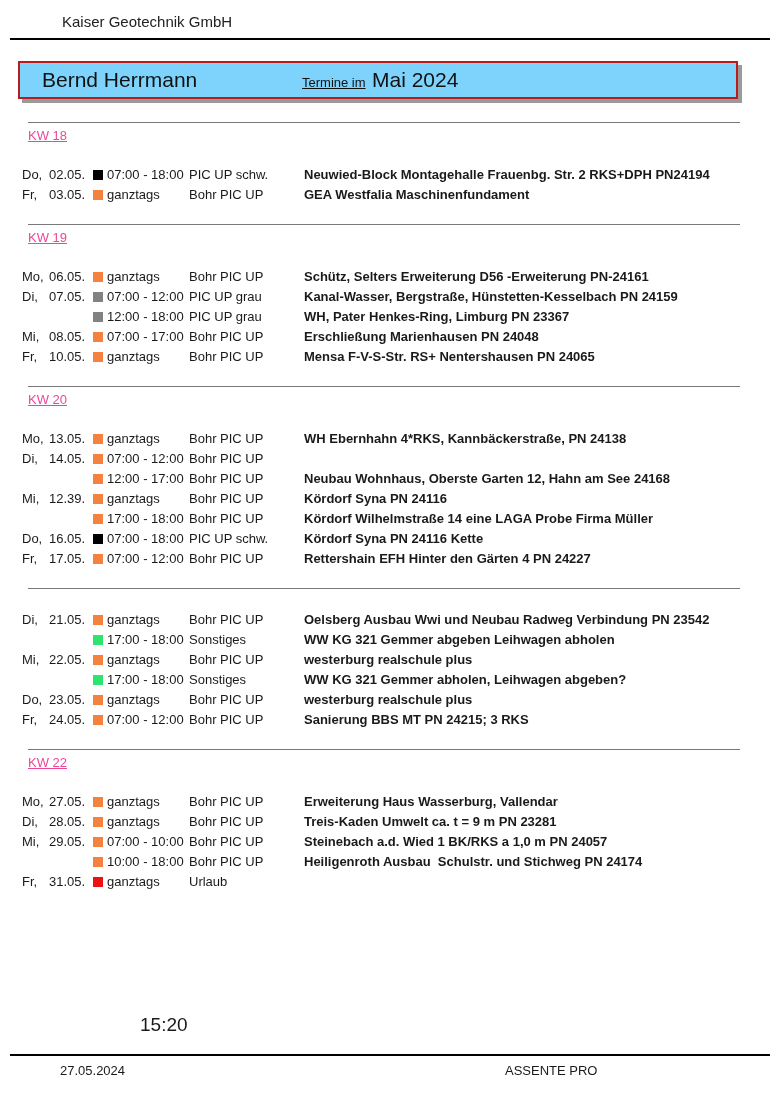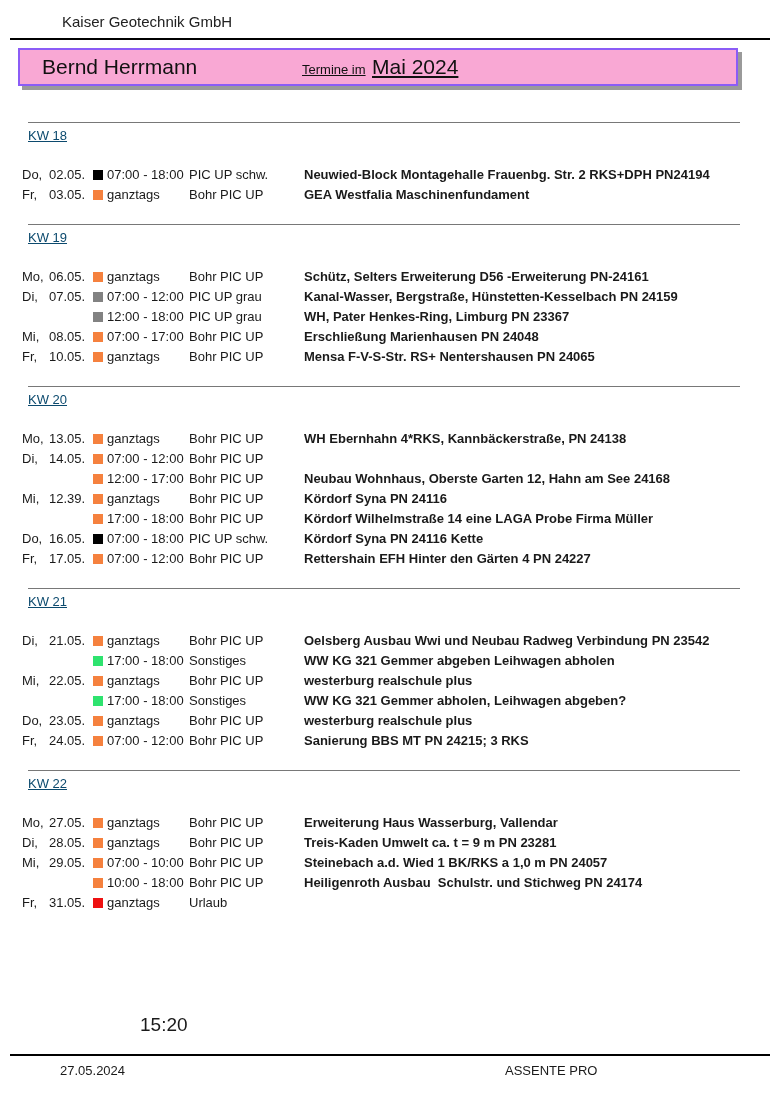--- a/index.html
+++ b/index.html
@@ -14,46 +14,46 @@
   
   .company {
     position: absolute; left: 62px; top: 13px;
     font-size: 15px; color: #222;
   }
   .top-rule {
     position: absolute; left: 10px; top: 38px;
     width: 760px; height: 2px; background: #000;
   }
   .title-box {
-    position: absolute; left: 18px; top: 48px;
+    position: absolute; left: 18px; top: 61px;
     width: 716px; height: 34px;
-    border: 2px solid #8b5cf6;
-    background: #f9a8d4;
+    border: 2px solid #b91c1c;
+    background: #7dd3fc;
     box-shadow: 4px 4px 0 #9a9a9a;
     display: flex; align-items: baseline;
   }
   .person {
     position: absolute; left: 22px; top: 5px;
     font-size: 21px; color: #111;
   }
   .termine {
     position: absolute; left: 282px; top: 12px;
     font-size: 13px; color: #111; text-decoration: underline;
   }
   .month {
     position: absolute; left: 352px; top: 5px;
-    font-size: 21px; color: #111; text-decoration: underline;
+    font-size: 21px; color: #111;
   }
   
   #weeks { position: absolute; left: 0; top: 122px; width: 780px; }
   .week { margin-bottom: 19px; }
   .week-rule { margin-left: 28px; width: 712px; height: 1px; background: #787878; }
   .week-label {
     margin: 5px 0 0 28px; height: 15px; line-height: 15px;
-    font-size: 13px; color: #0c4a6e;
+    font-size: 13px; color: #ec4899;
     text-decoration: underline;
     display: inline-block;
   }
   .rows { margin-top: 21px; }
   .row {
     display: flex; align-items: center;
     height: 20px; line-height: 20px;
     padding-left: 22px; font-size: 13px; color: #1a1a1a;
     white-space: pre;
   }
@@ -225,21 +225,20 @@
     <span class="c-square" style="background: rgb(245, 129, 62);"></span>
     <span class="c-time">07:00 - 12:00</span>
     <span class="c-cat">Bohr PIC UP</span>
     <span class="c-desc">Rettershain EFH Hinter den Gärten 4 PN 24227</span>
   </div>
 </div>
   </section>
 
   <section class="week">
     <div class="week-rule"></div>
-    <div><span class="week-label">KW 21</span></div>
     <div class="rows">
   <div class="row">
     <span class="c-day">Di,</span>
     <span class="c-date">21.05.</span>
     <span class="c-square" style="background: rgb(245, 129, 62);"></span>
     <span class="c-time">ganztags</span>
     <span class="c-cat">Bohr PIC UP</span>
     <span class="c-desc">Oelsberg Ausbau Wwi und Neubau Radweg Verbindung PN 23542</span>
   </div>
 

